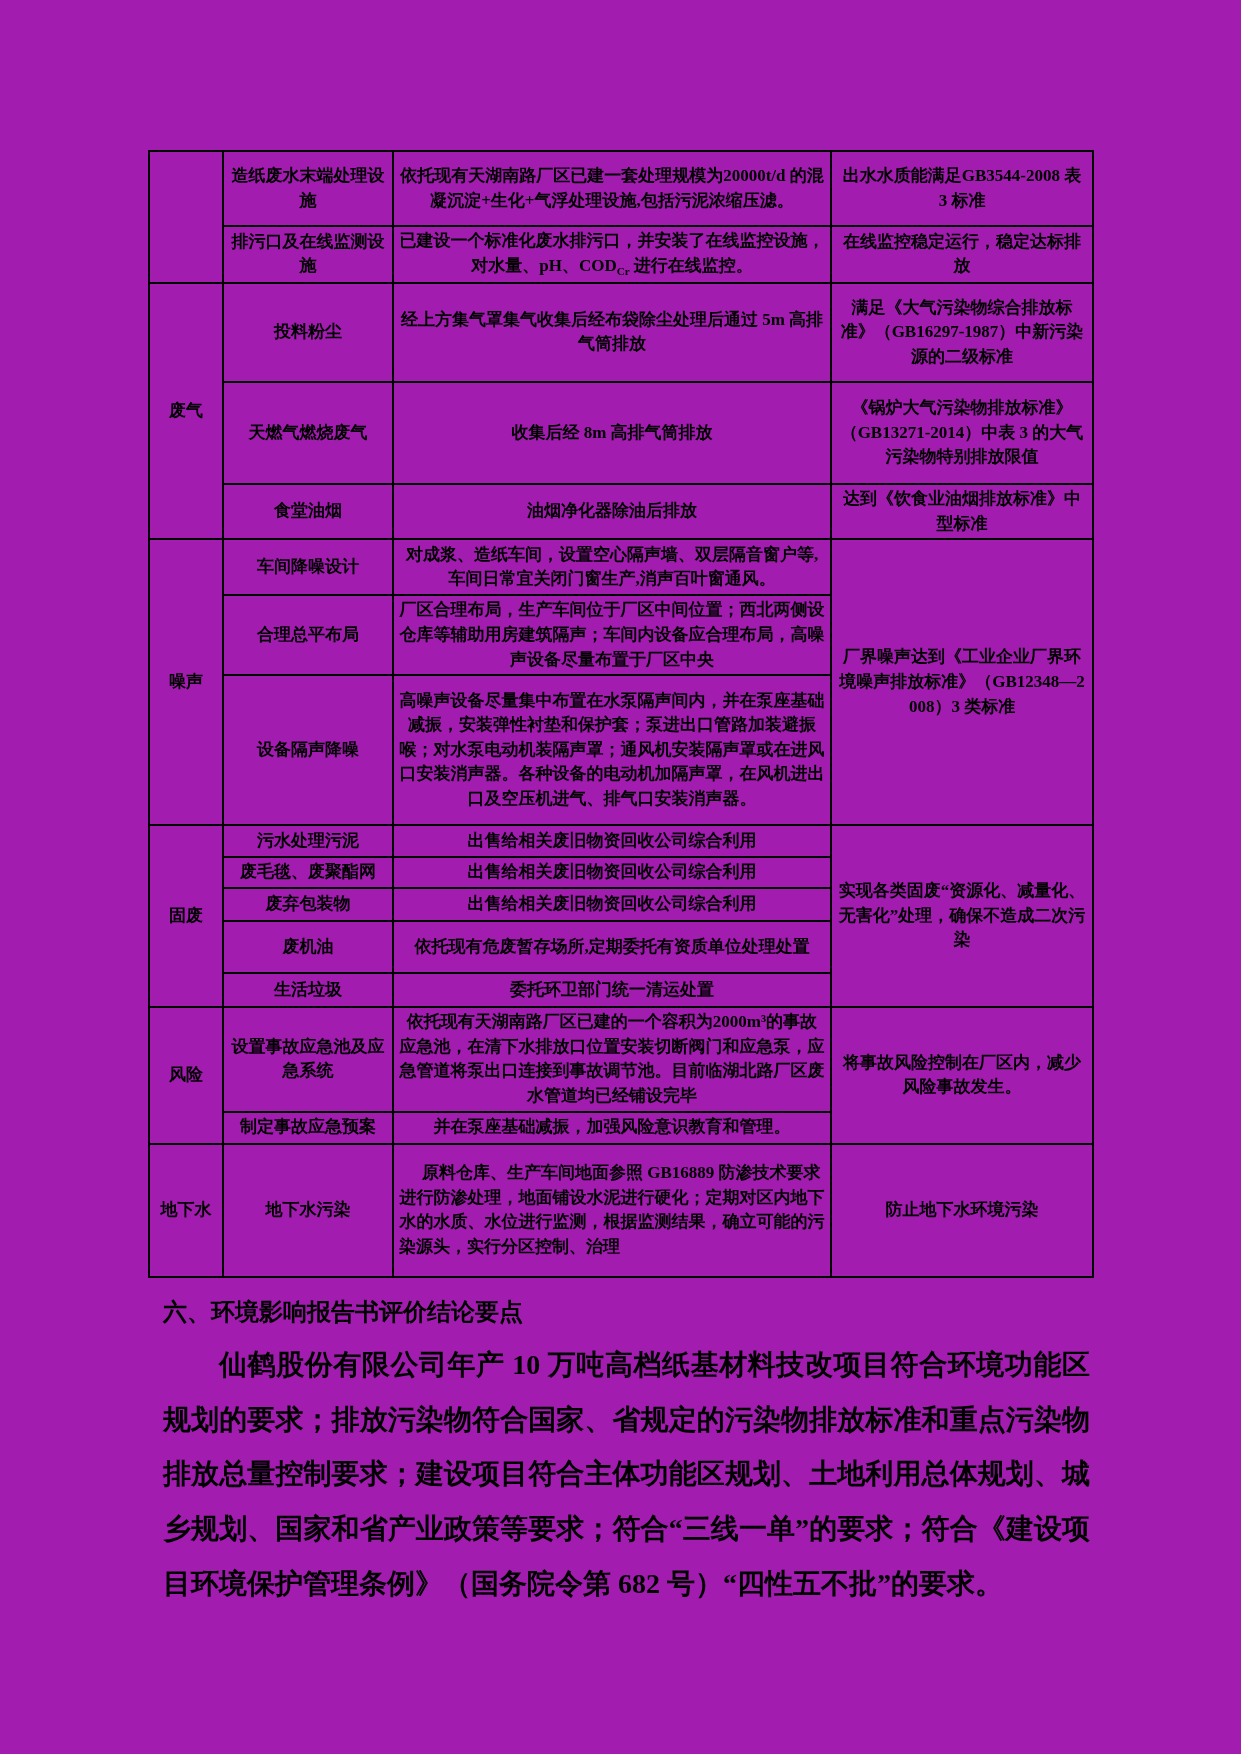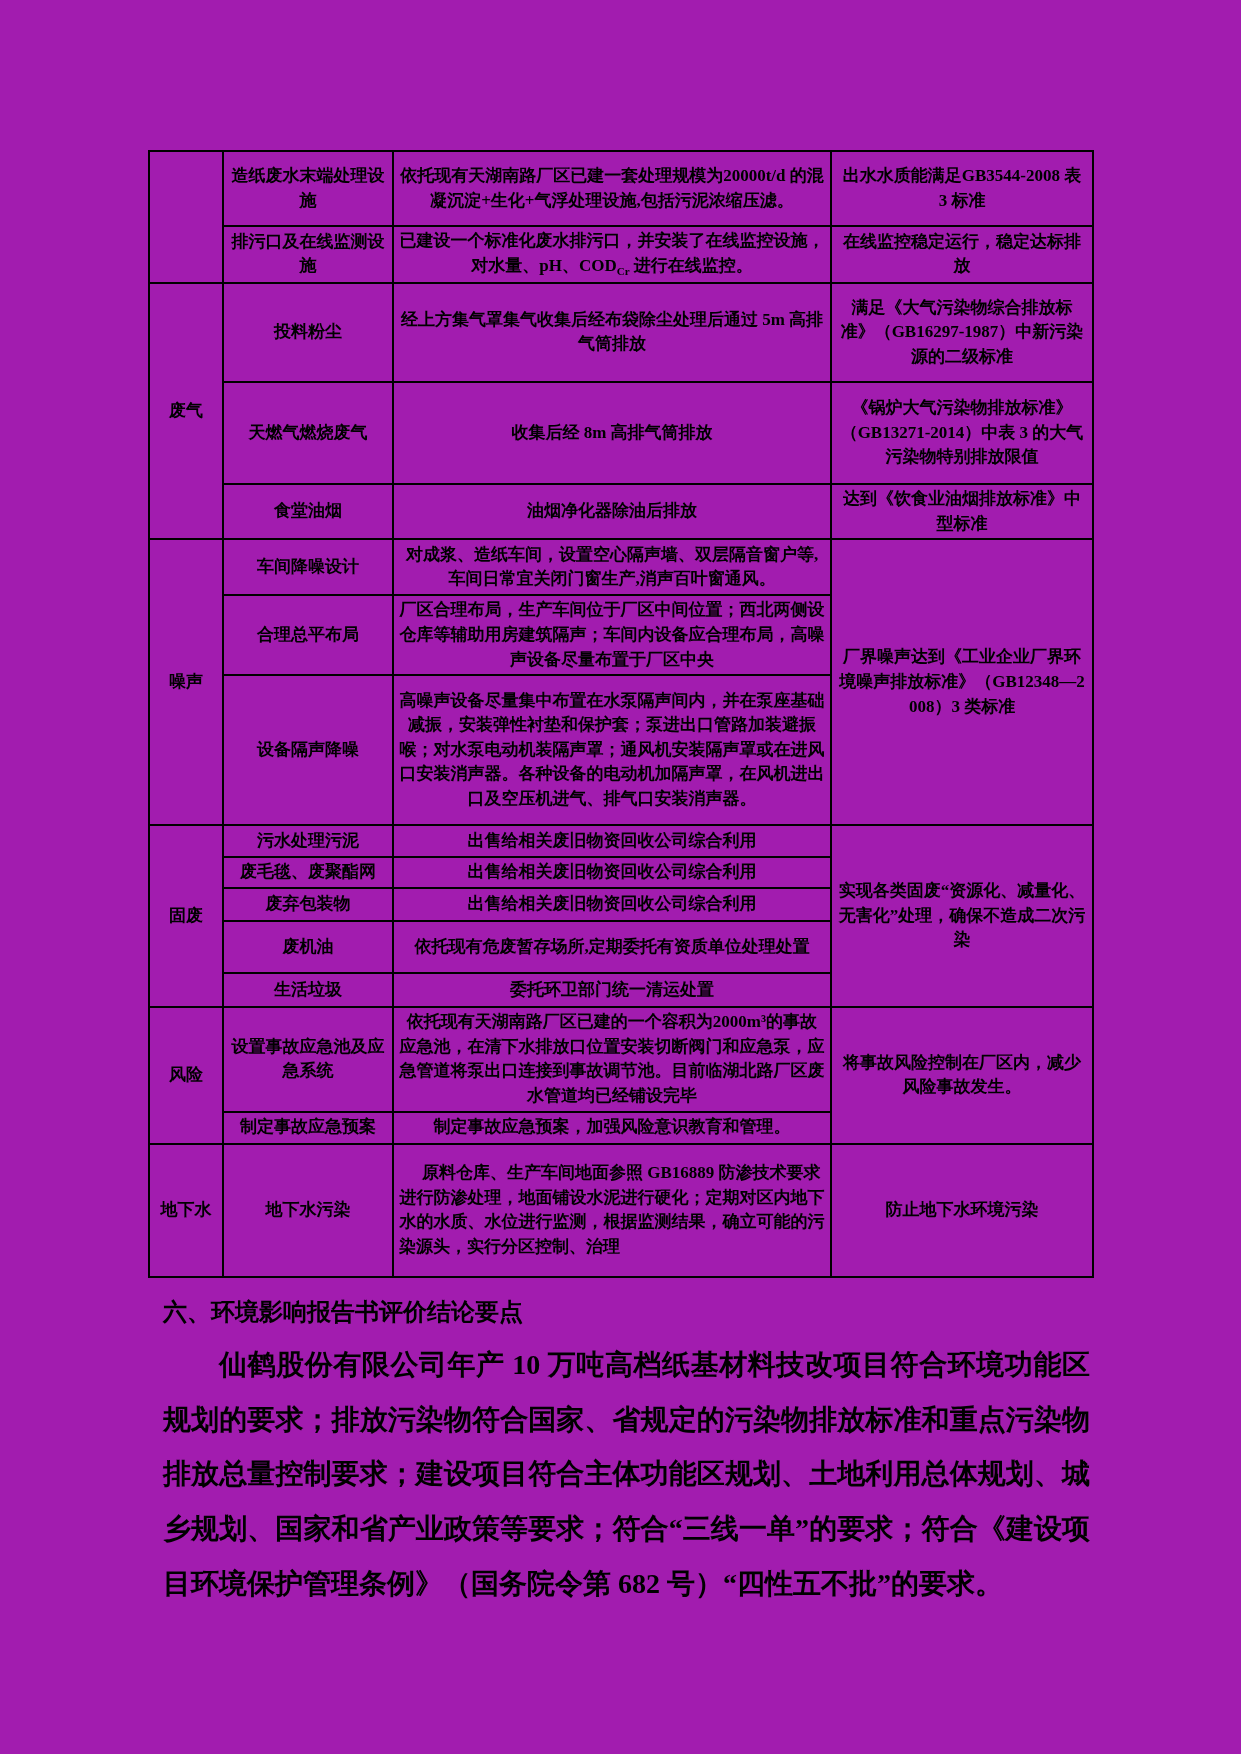--- a/index.html
+++ b/index.html
@@ -154,21 +154,21 @@
         </tr>
 
         <tr class="r14">
           <td class="cat" rowspan="2">风险</td>
           <td>设置事故应急池及应急系统</td>
           <td class="justify">依托现有天湖南路厂区已建的一个容积为2000m³的事故应急池，在清下水排放口位置安装切断阀门和应急泵，应急管道将泵出口连接到事故调节池。目前临湖北路厂区废水管道均已经铺设完毕</td>
           <td rowspan="2">将事故风险控制在厂区内，减少风险事故发生。</td>
         </tr>
         <tr class="r15">
           <td>制定事故应急预案</td>
-          <td>制定事故应急预案，加强风险意识教育和管理。</td>
+          <td>并在泵座基础减振，加强风险意识教育和管理。</td>
         </tr>
 
         <tr class="r16">
           <td class="cat">地下水</td>
           <td>地下水污染</td>
           <td class="leftcell">原料仓库、生产车间地面参照 GB16889 防渗技术要求进行防渗处理，地面铺设水泥进行硬化；定期对区内地下水的水质、水位进行监测，根据监测结果，确立可能的污染源头，实行分区控制、治理</td>
           <td>防止地下水环境污染</td>
         </tr>
       </tbody>
     </table>

